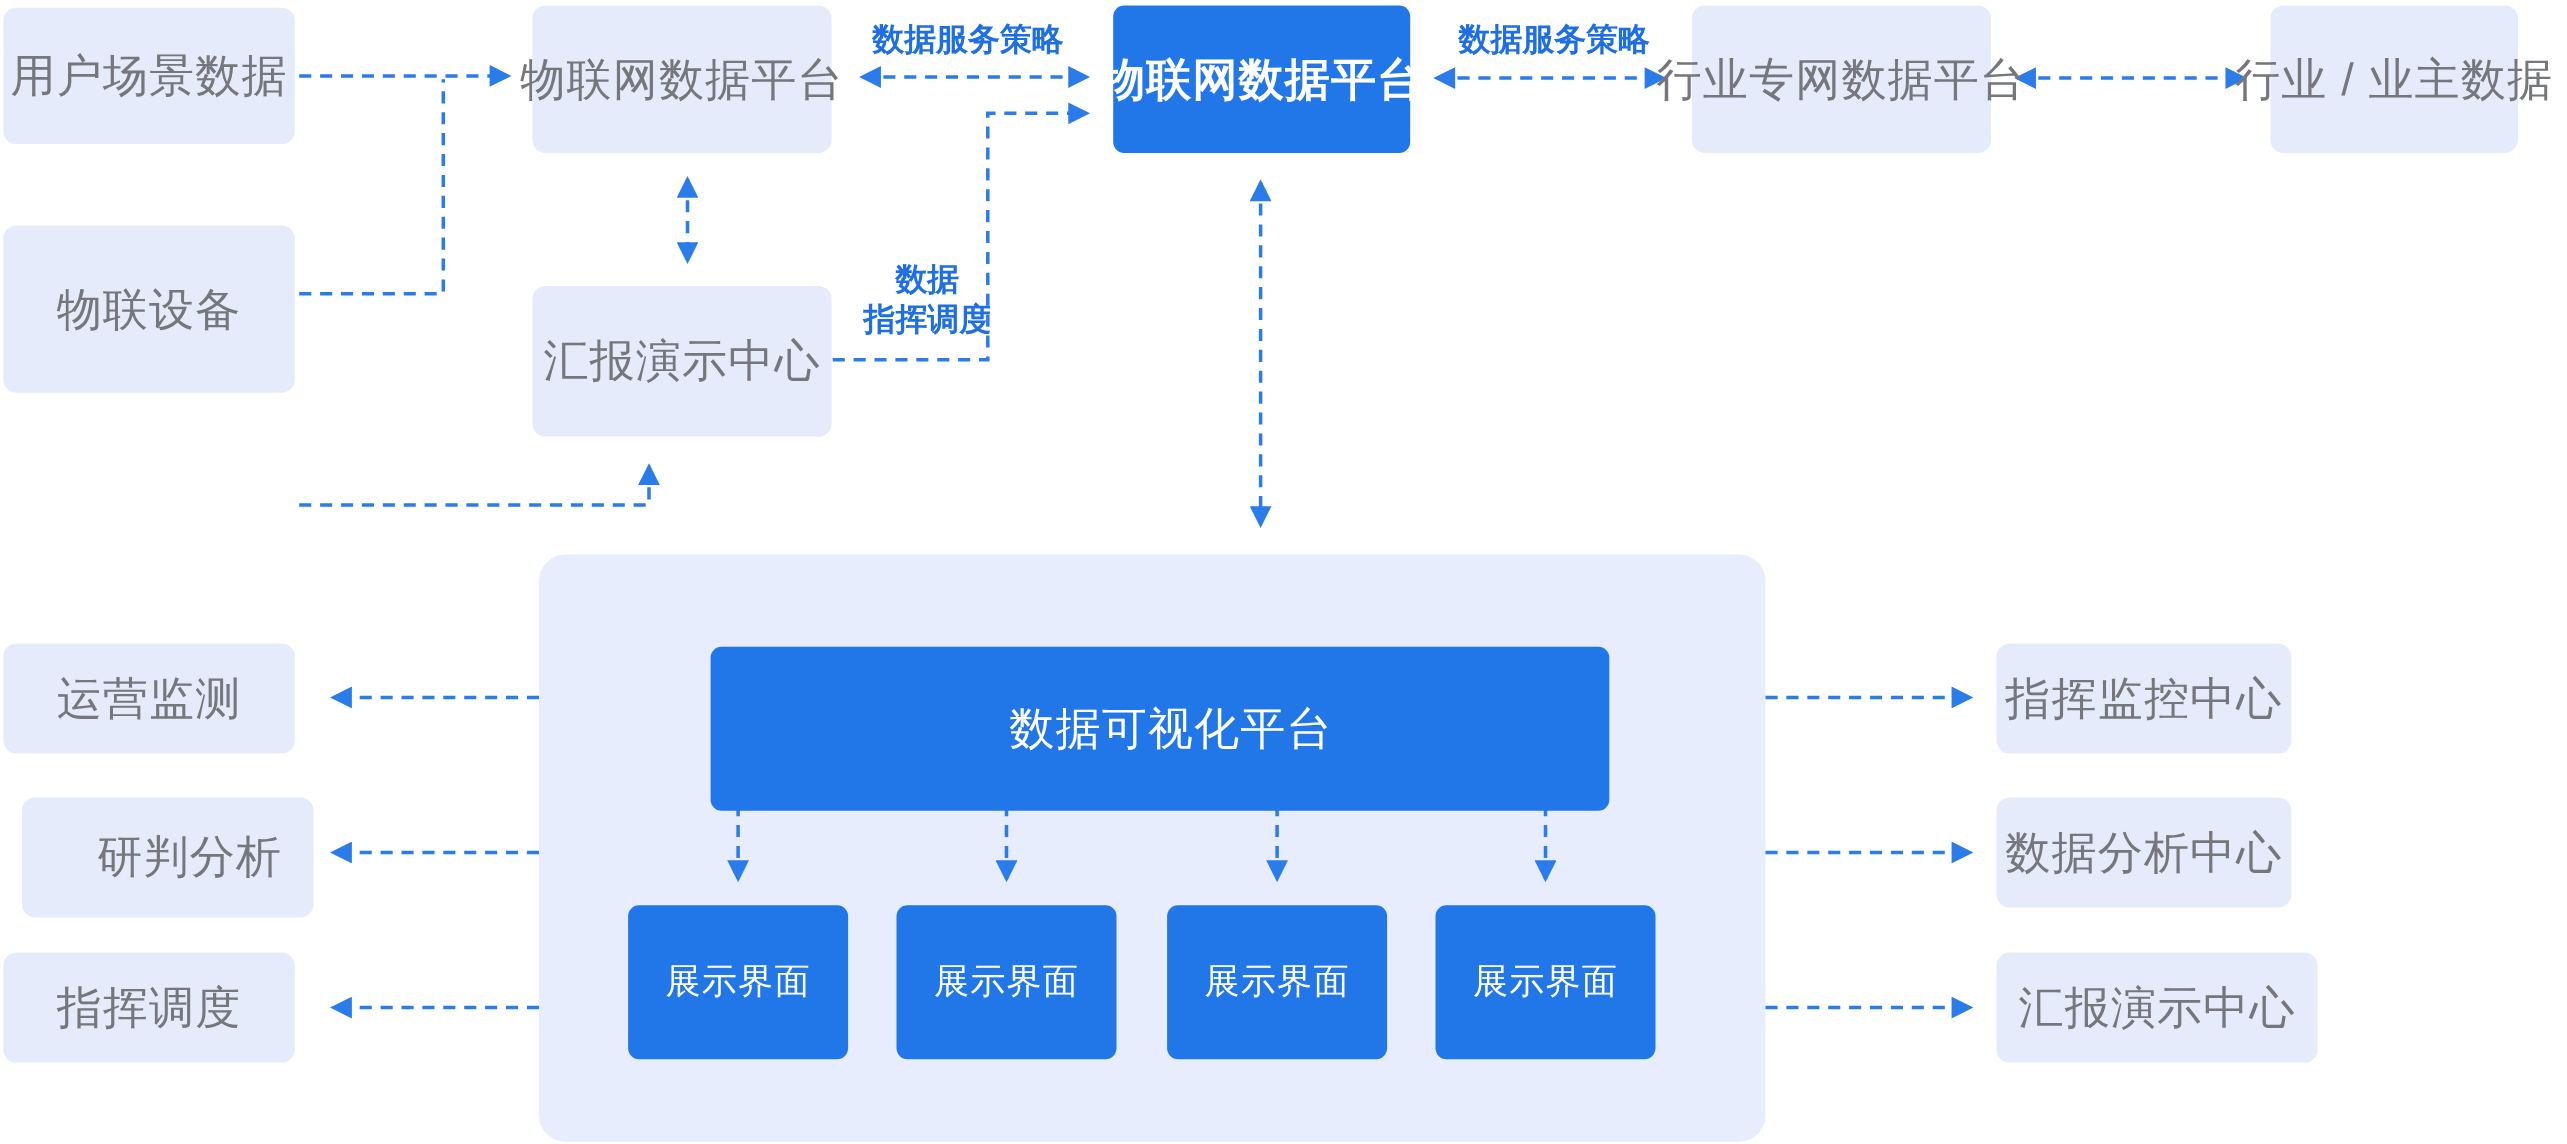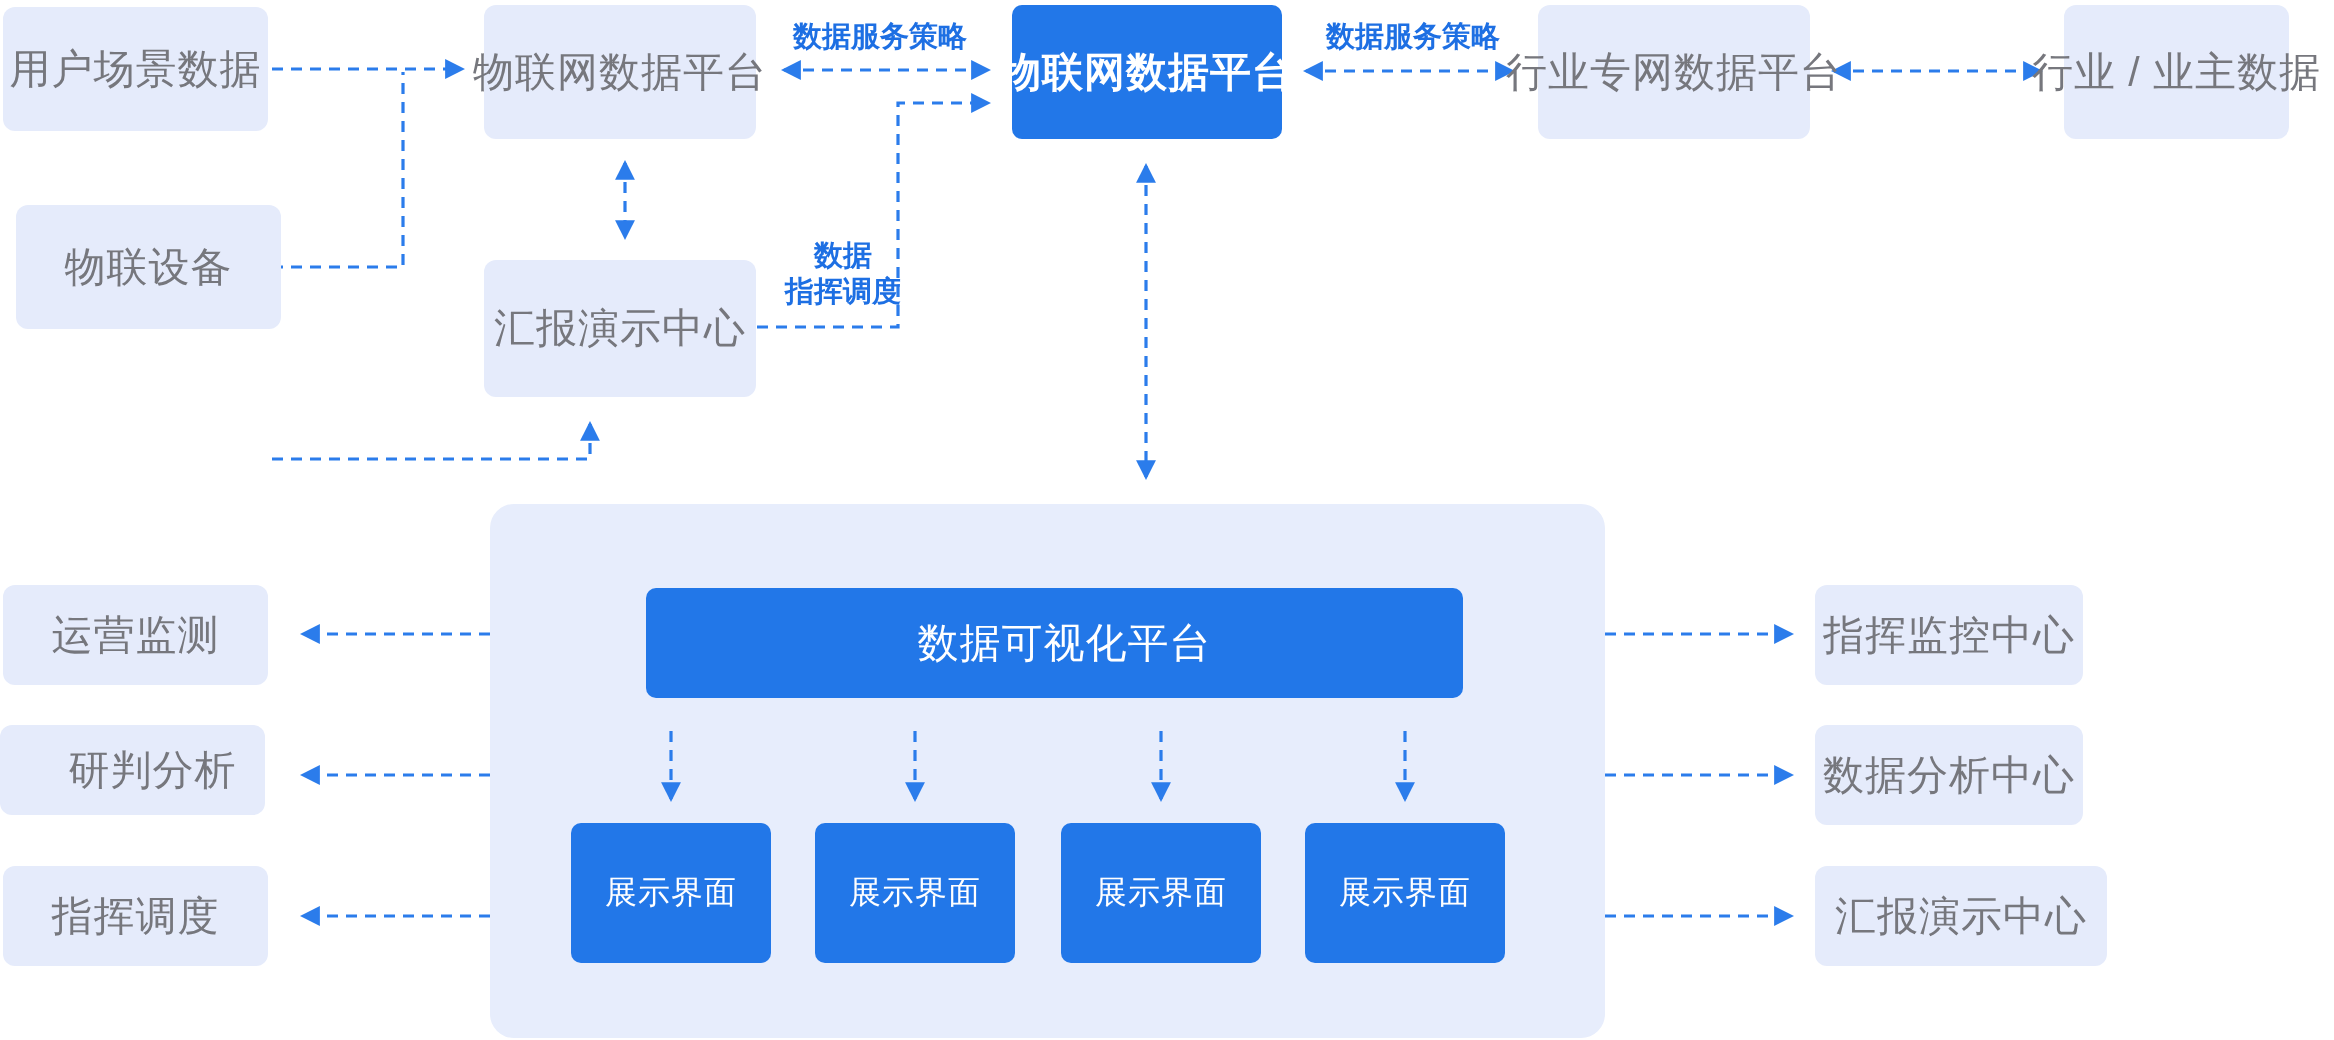--- a/index.html
+++ b/index.html
@@ -98,40 +98,40 @@
     <path class="wire" d="M490 634 H303" marker-end="url(#ah-end)"></path>
     <path class="wire" d="M490 775 H303" marker-end="url(#ah-end)"></path>
     <path class="wire" d="M490 916 H303" marker-end="url(#ah-end)"></path>
 
     <path class="wire" d="M1605 634 H1791" marker-end="url(#ah-end)"></path>
     <path class="wire" d="M1605 775 H1791" marker-end="url(#ah-end)"></path>
     <path class="wire" d="M1605 916 H1791" marker-end="url(#ah-end)"></path>
   </svg>
 
   <div class="node" style="left:3px;top:7px;width:265px;height:124px;">用户场景数据</div>
-  <div class="node" style="left:16px;top:205px;width:265px;height:124px;">物联设备</div>
+  <div class="node" style="left:3px;top:205px;width:265px;height:152px;">物联设备</div>
   <div class="node" style="left:3px;top:585px;width:265px;height:100px;">运营监测</div>
-  <div class="node" style="left:0;top:725px;width:265px;height:90px;padding-left:40px;">研判分析</div>
+  <div class="node" style="left:20px;top:725px;width:265px;height:109px;padding-left:40px;">研判分析</div>
   <div class="node" style="left:3px;top:866px;width:265px;height:100px;">指挥调度</div>
 
   <div class="node" style="left:484px;top:5px;width:272px;height:134px;">物联网数据平台</div>
   <div class="node blue" style="left:1012px;top:5px;width:270px;height:134px;border-radius:10px;">物联网数据平台</div>
   <div class="node" style="left:1538px;top:5px;width:272px;height:134px;">行业专网数据平台</div>
   <div class="node" style="left:2064px;top:5px;width:225px;height:134px;">行业 / 业主数据</div>
 
   <div class="node" style="left:484px;top:260px;width:272px;height:137px;">汇报演示中心</div>
 
   <div class="policy-label" style="left:780px;top:18px;width:200px;">数据服务策略</div>
   <div class="policy-label" style="left:1313px;top:18px;width:200px;">数据服务策略</div>
   <div class="policy-label" style="left:758px;top:237px;width:170px;">
     <span style="display:block;">数据</span>
     <span style="display:block;">指挥调度</span>
   </div>
 
-  <div class="node blue-soft" style="left:646px;top:588px;width:817px;height:110px;padding-left:20px;">数据可视化平台</div>
+  <div class="node blue-soft" style="left:646px;top:588px;width:817px;height:149px;padding-left:20px;">数据可视化平台</div>
   <div class="node blue-soft" style="left:571px;top:823px;width:200px;height:140px;font-size:32px;">展示界面</div>
   <div class="node blue-soft" style="left:815px;top:823px;width:200px;height:140px;font-size:32px;">展示界面</div>
   <div class="node blue-soft" style="left:1061px;top:823px;width:200px;height:140px;font-size:32px;">展示界面</div>
   <div class="node blue-soft" style="left:1305px;top:823px;width:200px;height:140px;font-size:32px;">展示界面</div>
 
   <div class="node" style="left:1815px;top:585px;width:268px;height:100px;">指挥监控中心</div>
   <div class="node" style="left:1815px;top:725px;width:268px;height:100px;">数据分析中心</div>
   <div class="node" style="left:1815px;top:866px;width:292px;height:100px;">汇报演示中心</div>
 
 </div>

